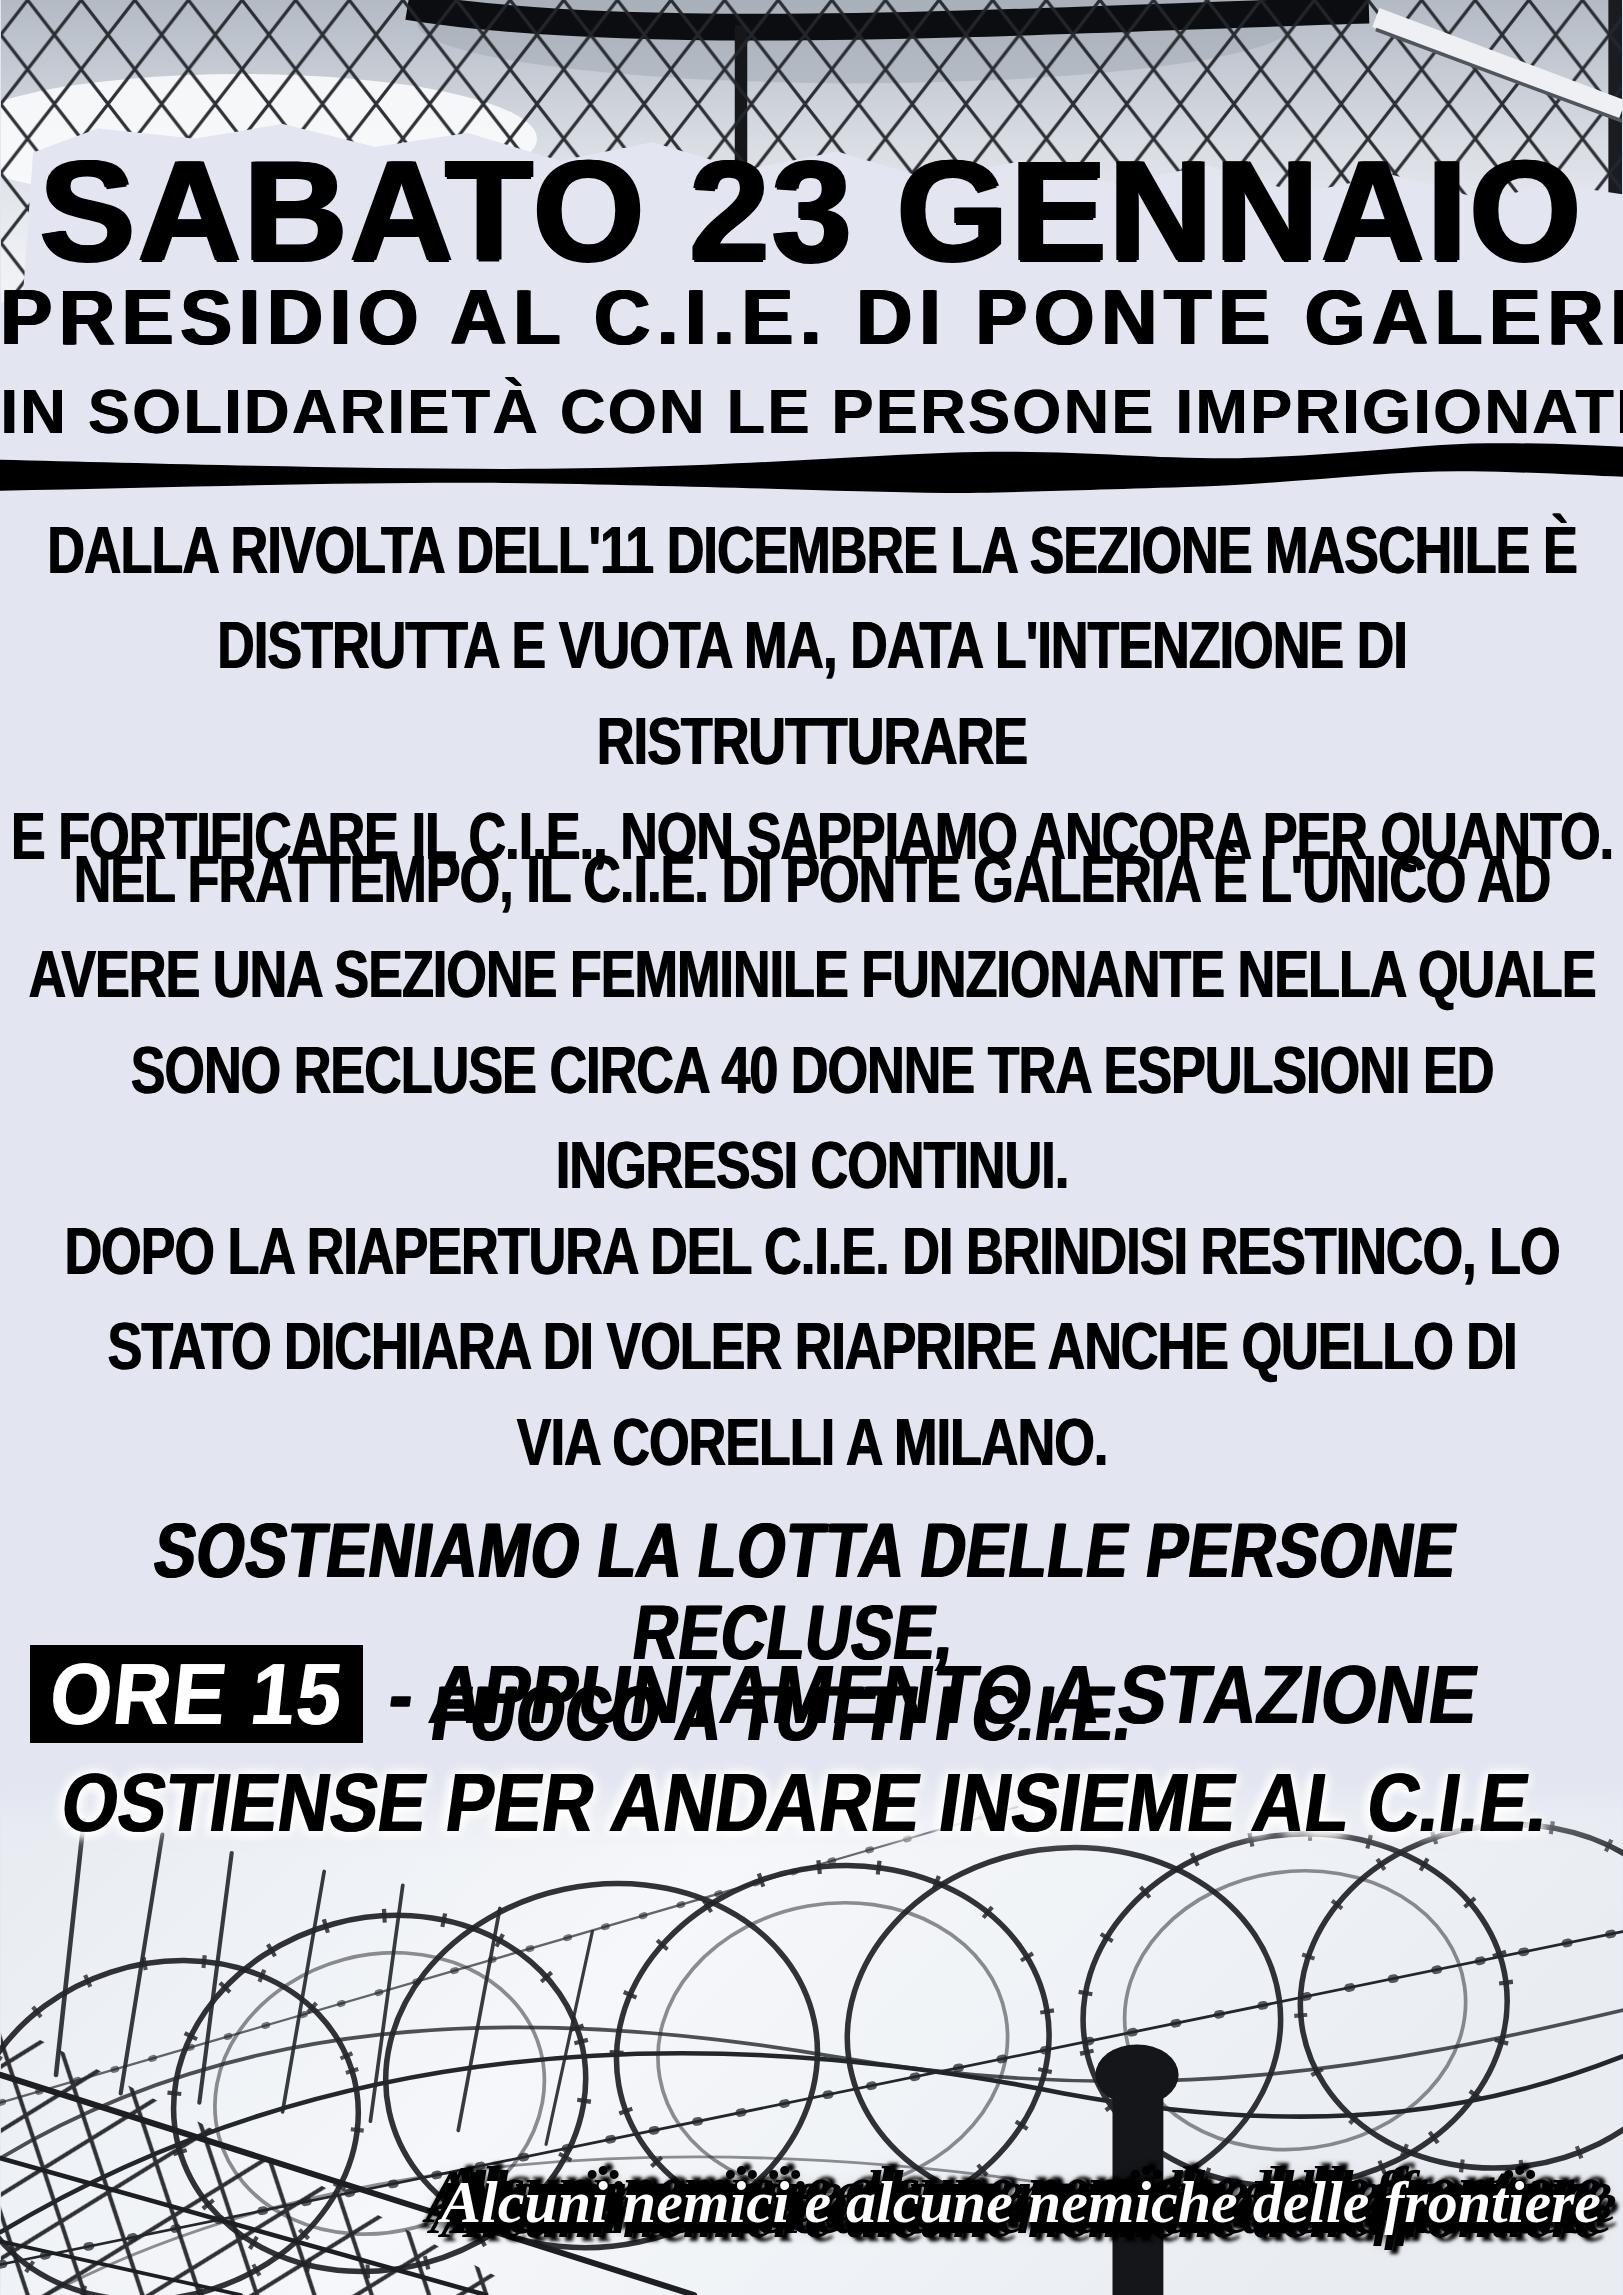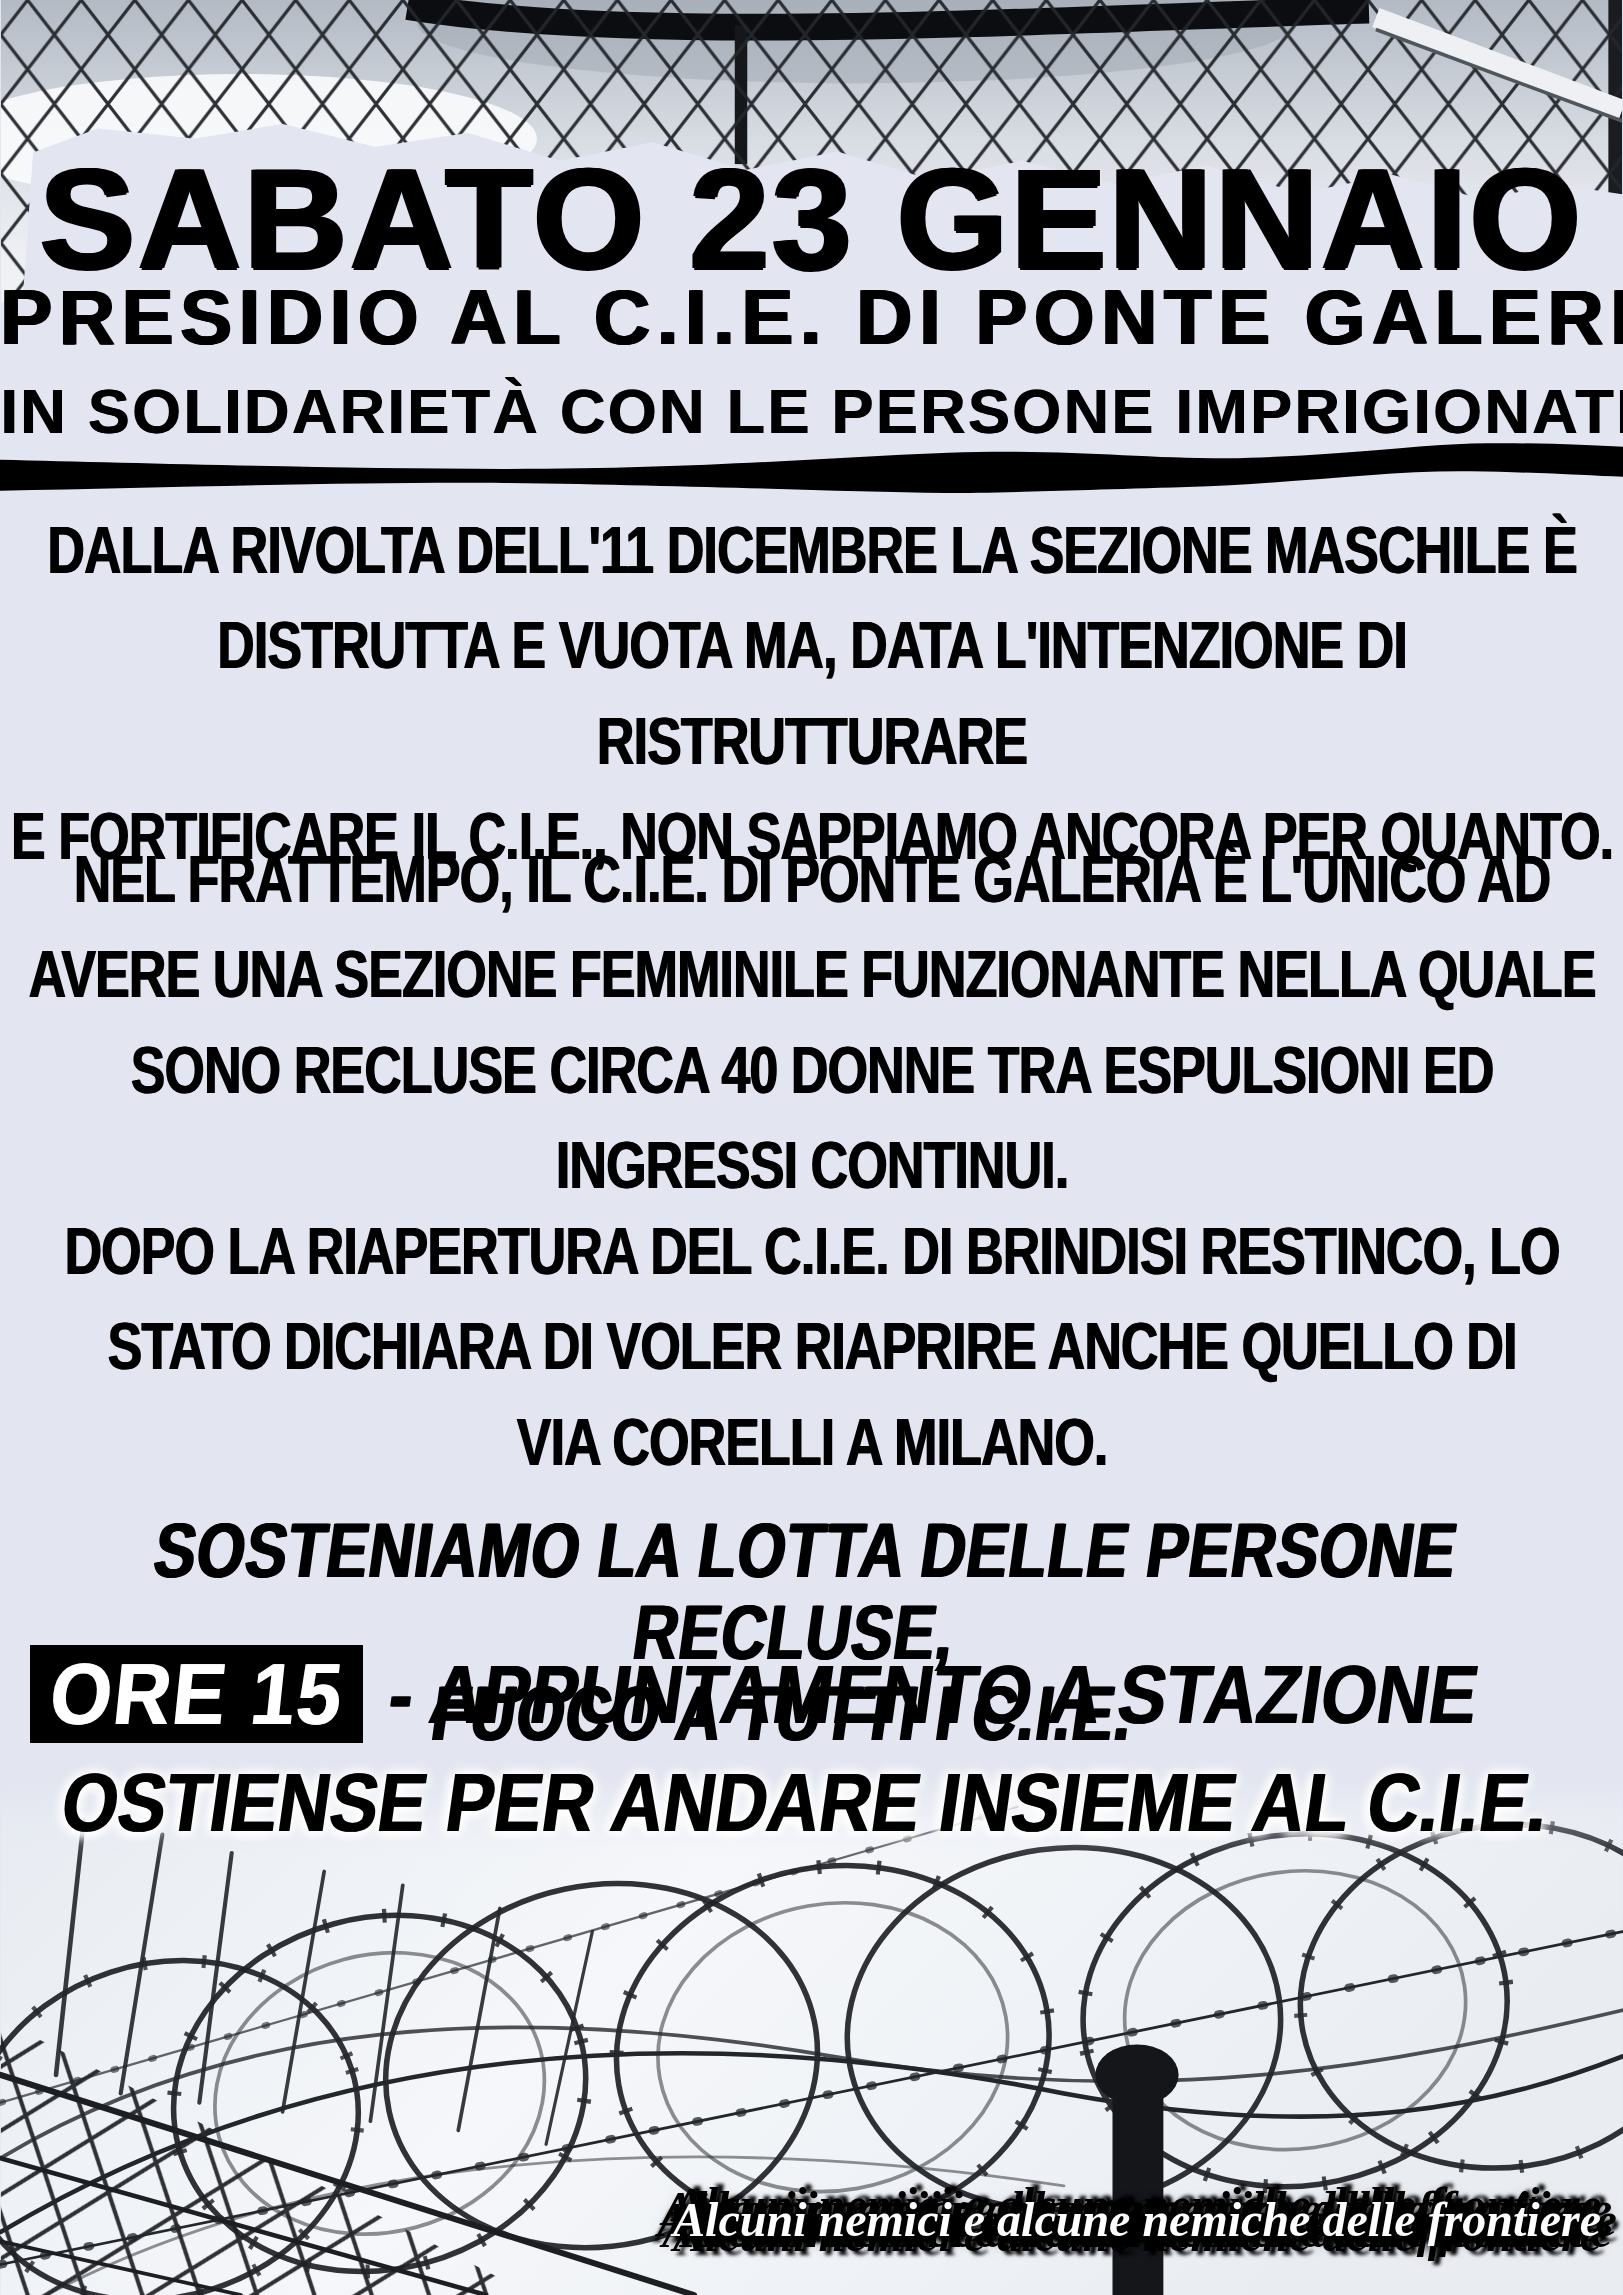--- a/index.html
+++ b/index.html
@@ -15,21 +15,21 @@
   svg{display:block;}
   .photo-top{position:absolute;top:0;left:0;width:1623px;height:416px;}
   .photo-bottom{
     position:absolute;top:1779px;left:0;width:1623px;height:516px;
     -webkit-mask-image:linear-gradient(180deg,rgba(0,0,0,0) 0px,rgba(0,0,0,.7) 42px,#000 79px);
     mask-image:linear-gradient(180deg,rgba(0,0,0,0) 0px,rgba(0,0,0,.7) 42px,#000 79px);
   }
   .divider{position:absolute;top:435px;left:0;width:1623px;height:93px;}
 
   .hdr{position:absolute;left:0;right:0;text-align:center;font-weight:bold;line-height:1;white-space:nowrap;}
-  .title{top:147px;font-size:143px;letter-spacing:2.8px;text-shadow:2.3px 0 0 #000,-1.9px 0 0 #000,0 1.9px 0 #000;text-align:center;}
+  .title{top:139px;font-size:143px;letter-spacing:2.8px;text-shadow:2.3px 0 0 #000,-1.9px 0 0 #000,0 1.9px 0 #000;text-align:center;}
   .subtitle{top:278px;font-size:78px;letter-spacing:6.5px;text-shadow:1.4px 0 0 #000,-0.9px 0 0 #000;}
   .solidarity{top:380px;font-size:63px;letter-spacing:2.3px;text-shadow:0.9px 0 0 #000;}
 
   .para{
     position:absolute;left:0;right:0;text-align:center;font-weight:bold;
     font-size:52px;letter-spacing:-0.9px;line-height:1.41;
     transform:scaleY(1.3);transform-origin:top center;
     text-shadow:1.2px 0 0 #000;
   }
   .p1{top:503px;}
@@ -61,27 +61,26 @@
     transform:skewX(-8deg) scaleY(1.15);transform-origin:top center;
     text-shadow:1.4px 0 0 #000,
       0 0 12px rgba(255,255,255,.95),0 0 12px rgba(255,255,255,.9),
       3.7px 2.8px 10.2px rgba(255,255,255,.9),-3.7px 2.8px 10.2px rgba(255,255,255,.9);
   }
 
   .caption{
     position:absolute;top:2172px;right:22px;
     font-family:"Liberation Serif","DejaVu Serif",serif;
     font-style:italic;font-weight:bold;
-    font-size:48px;color:#fff;white-space:nowrap;line-height:1;
+    font-size:60px;color:#fff;white-space:nowrap;line-height:1;
     text-shadow:
       0 0 14px #000,0 0 14px #000,0 0 14px #000,0 0 21px #000,
       15.7px 0 0 #000,-15.7px 0 0 #000,0 15px 0 #000,0 -15px 0 #000,
       11px 11px 0 #000,-11px 11px 0 #000,11px -11px 0 #000,-11px -11px 0 #000,
       18.5px 5.6px 3.7px #000,-18.5px 5.6px 3.7px #000,5.6px 18.5px 3.7px #000,5.6px -18.5px 3.7px #000;
-    margin-top: 24px;
   }
 </style>
 </head>
 <body>
 
 <div class="poster">
 
   <svg class="photo-top" viewBox="0 0 3508 900" xmlns="http://www.w3.org/2000/svg" aria-hidden="true">
     <defs>
       <linearGradient id="skyTop" x1="0" y1="0" x2="0" y2="1">

